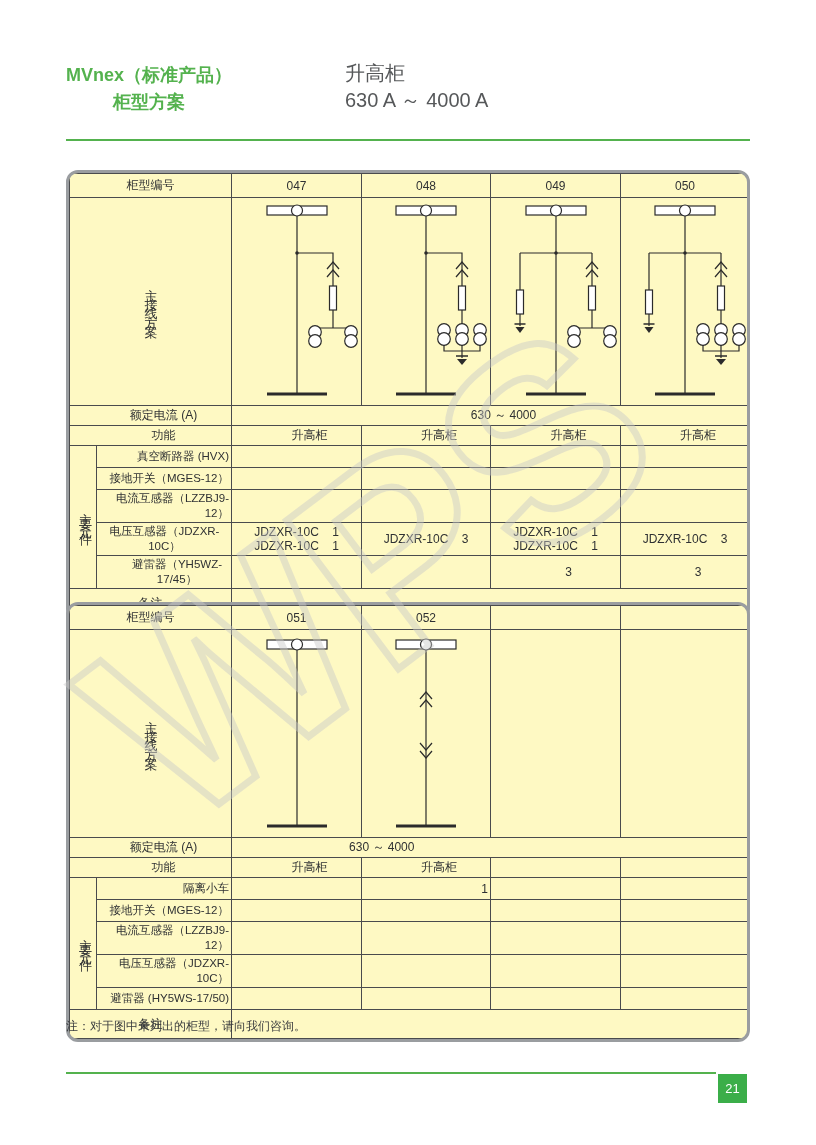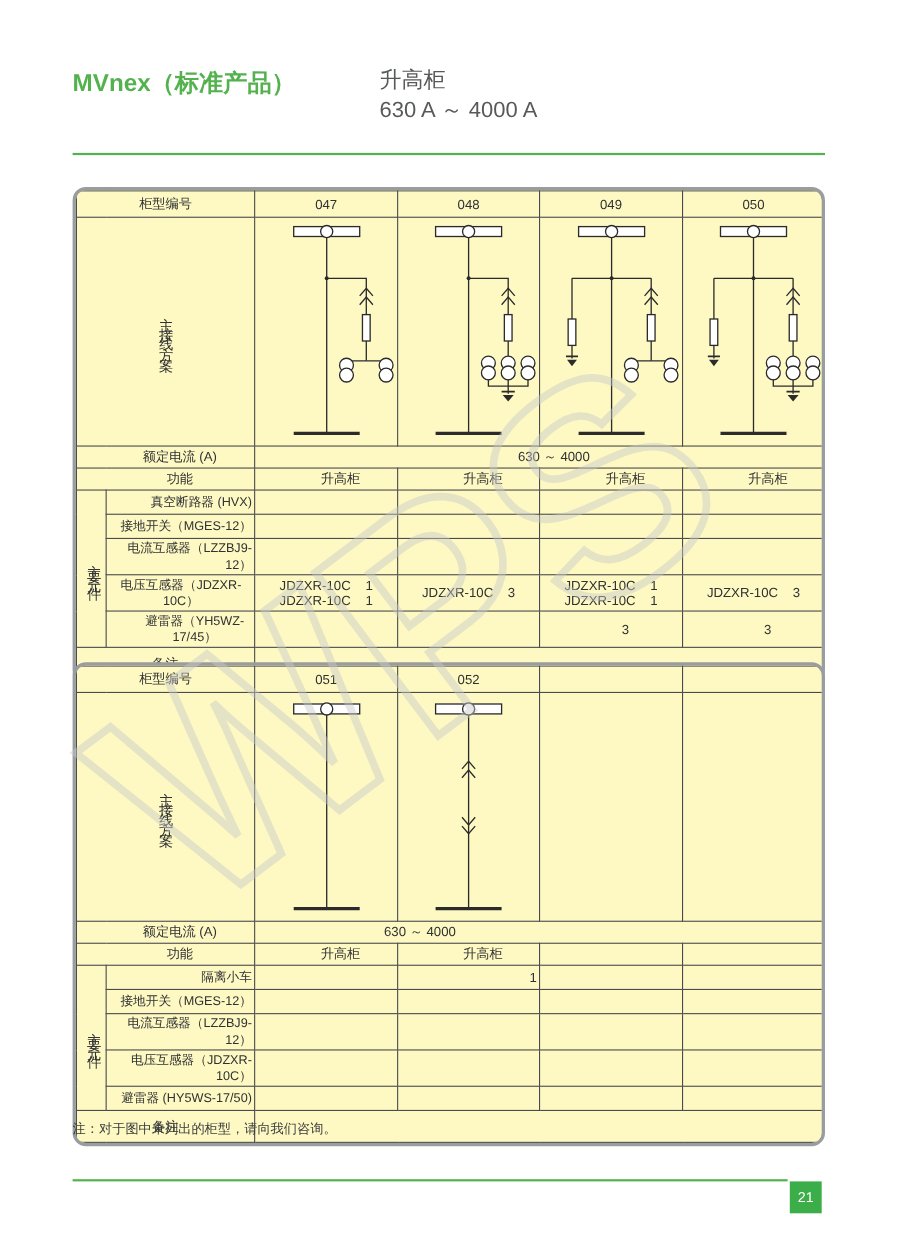--- a/index.html
+++ b/index.html
@@ -4,21 +4,21 @@
 <style>
   * { margin:0; padding:0; box-sizing:border-box; }
   html,body { background:#ffffff; }
   .page {
     position:relative; width:816px; height:1145px; margin:0 auto;
     background:#ffffff; overflow:hidden;
     font-family:"Liberation Sans","DejaVu Sans",sans-serif;
     color:#2f3133;
   }
   
-  .brand { position:absolute; left:66px; top:62px; color:#54b24e; font-size:22px; line-height:27px; font-weight:bold;text-align:center; }
+  .brand { position:absolute; left:66px; top:62px; color:#54b24e; font-size:18px; line-height:27px; font-weight:bold;text-align:center; }
   .doc-title { position:absolute; left:345px; top:60px; color:#56585a; font-size:20px; line-height:27px; }
   .rule-green-top { position:absolute; left:66px; top:139px; width:684px; height:2px; background:#54b24e; }
 
   
   .tbl-frame { position:absolute; left:66px; width:684px; border:3px solid #9a9da0; border-radius:12px; overflow:hidden; background:#fef9c3; }
   .tbl-frame.t1 { top:170px; }
   .tbl-frame.t2 { top:602px; }
   table { border-collapse:collapse; width:100%; table-layout:fixed; }
   td { border:1px solid #4a4b4d; font-size:12px; text-align:center; vertical-align:middle; padding:1px 2px; overflow:hidden; }
   td.lab { font-size:12px; }
@@ -45,20 +45,21 @@
   
   .watermark { position:absolute; left:40px; top:340px; width:700px; height:520px; pointer-events:none; z-index:6; }
 </style>
 </head>
 <body>
 
 <div class="page">
 
   <div class="brand">
     <div>MVnex（标准产品）</div>
+    <div>柜型方案</div>
   </div>
   <div class="doc-title">
     <div>升高柜</div>
     <div>630 A ～ 4000 A</div>
   </div>
   <div class="rule-green-top"></div>
 
   <div class="tbl-frame t1">
     <table>
       <colgroup>

